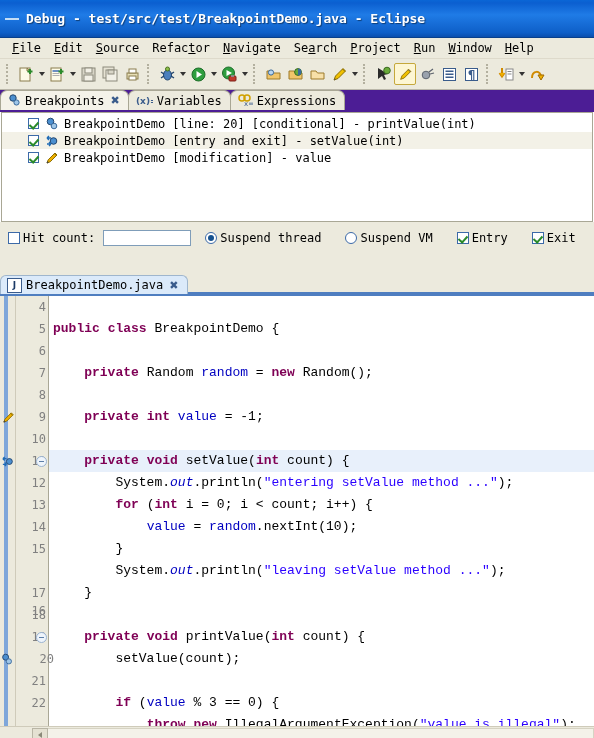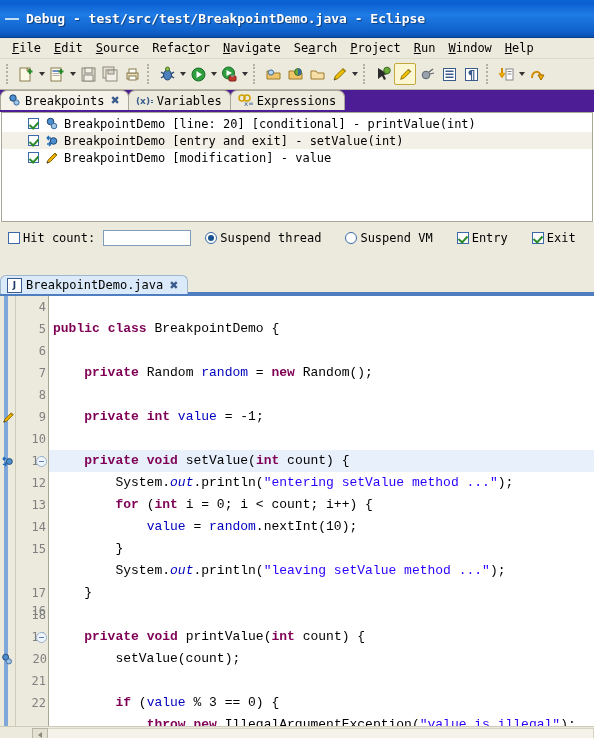--- a/index.html
+++ b/index.html
@@ -686,21 +686,21 @@
       <div class="num" style="top: 132px; left: 16px; width: 30px;">10</div>
       <div class="num" style="top: 154px; left: 16px; width: 30px;">11</div>
       <div class="num" style="top: 176px; left: 16px; width: 30px;">12</div>
       <div class="num" style="top: 198px; left: 16px; width: 30px;">13</div>
       <div class="num" style="top: 220px; left: 16px; width: 30px;">14</div>
       <div class="num" style="top: 242px; left: 16px; width: 30px;">15</div>
       <div class="num" style="top: 264px; left: 16px; width: 30px; margin-top: 40px;">16</div>
       <div class="num" style="top: 286px; left: 16px; width: 30px;">17</div>
       <div class="num" style="top: 308px; left: 16px; width: 30px;">18</div>
       <div class="num" style="top: 330px; left: 16px; width: 30px;">19</div>
-      <div class="num" style="top: 352px; left: 17px; width: 30px;">20</div>
+      <div class="num" style="top: 352px; left: 24px; width: 30px;">20</div>
       <div class="num" style="top: 374px; left: 16px; width: 30px;">21</div>
       <div class="num" style="top: 396px; left: 16px; width: 30px;">22</div>
       <div class="num" style="top: 418px; left: 16px; width: 30px; margin-top: 20px;">23</div>
     </div>
   <div id="ruler-marks">
       <div class="gmark" style="top: 110px;">
         <svg width="13" height="13" viewBox="0 0 14 14">
           <path d="M2 12 l1.2-3.2 L10 2 l2 2 L5.2 10.8 Z" fill="#f0b000" stroke="#8a6d00"></path>
           <path d="M9.4 2.6 l2 2" stroke="#8a6d00"></path>
           <path d="M2 12 l1.2-1.2" stroke="#444" stroke-width="1.4"></path>

